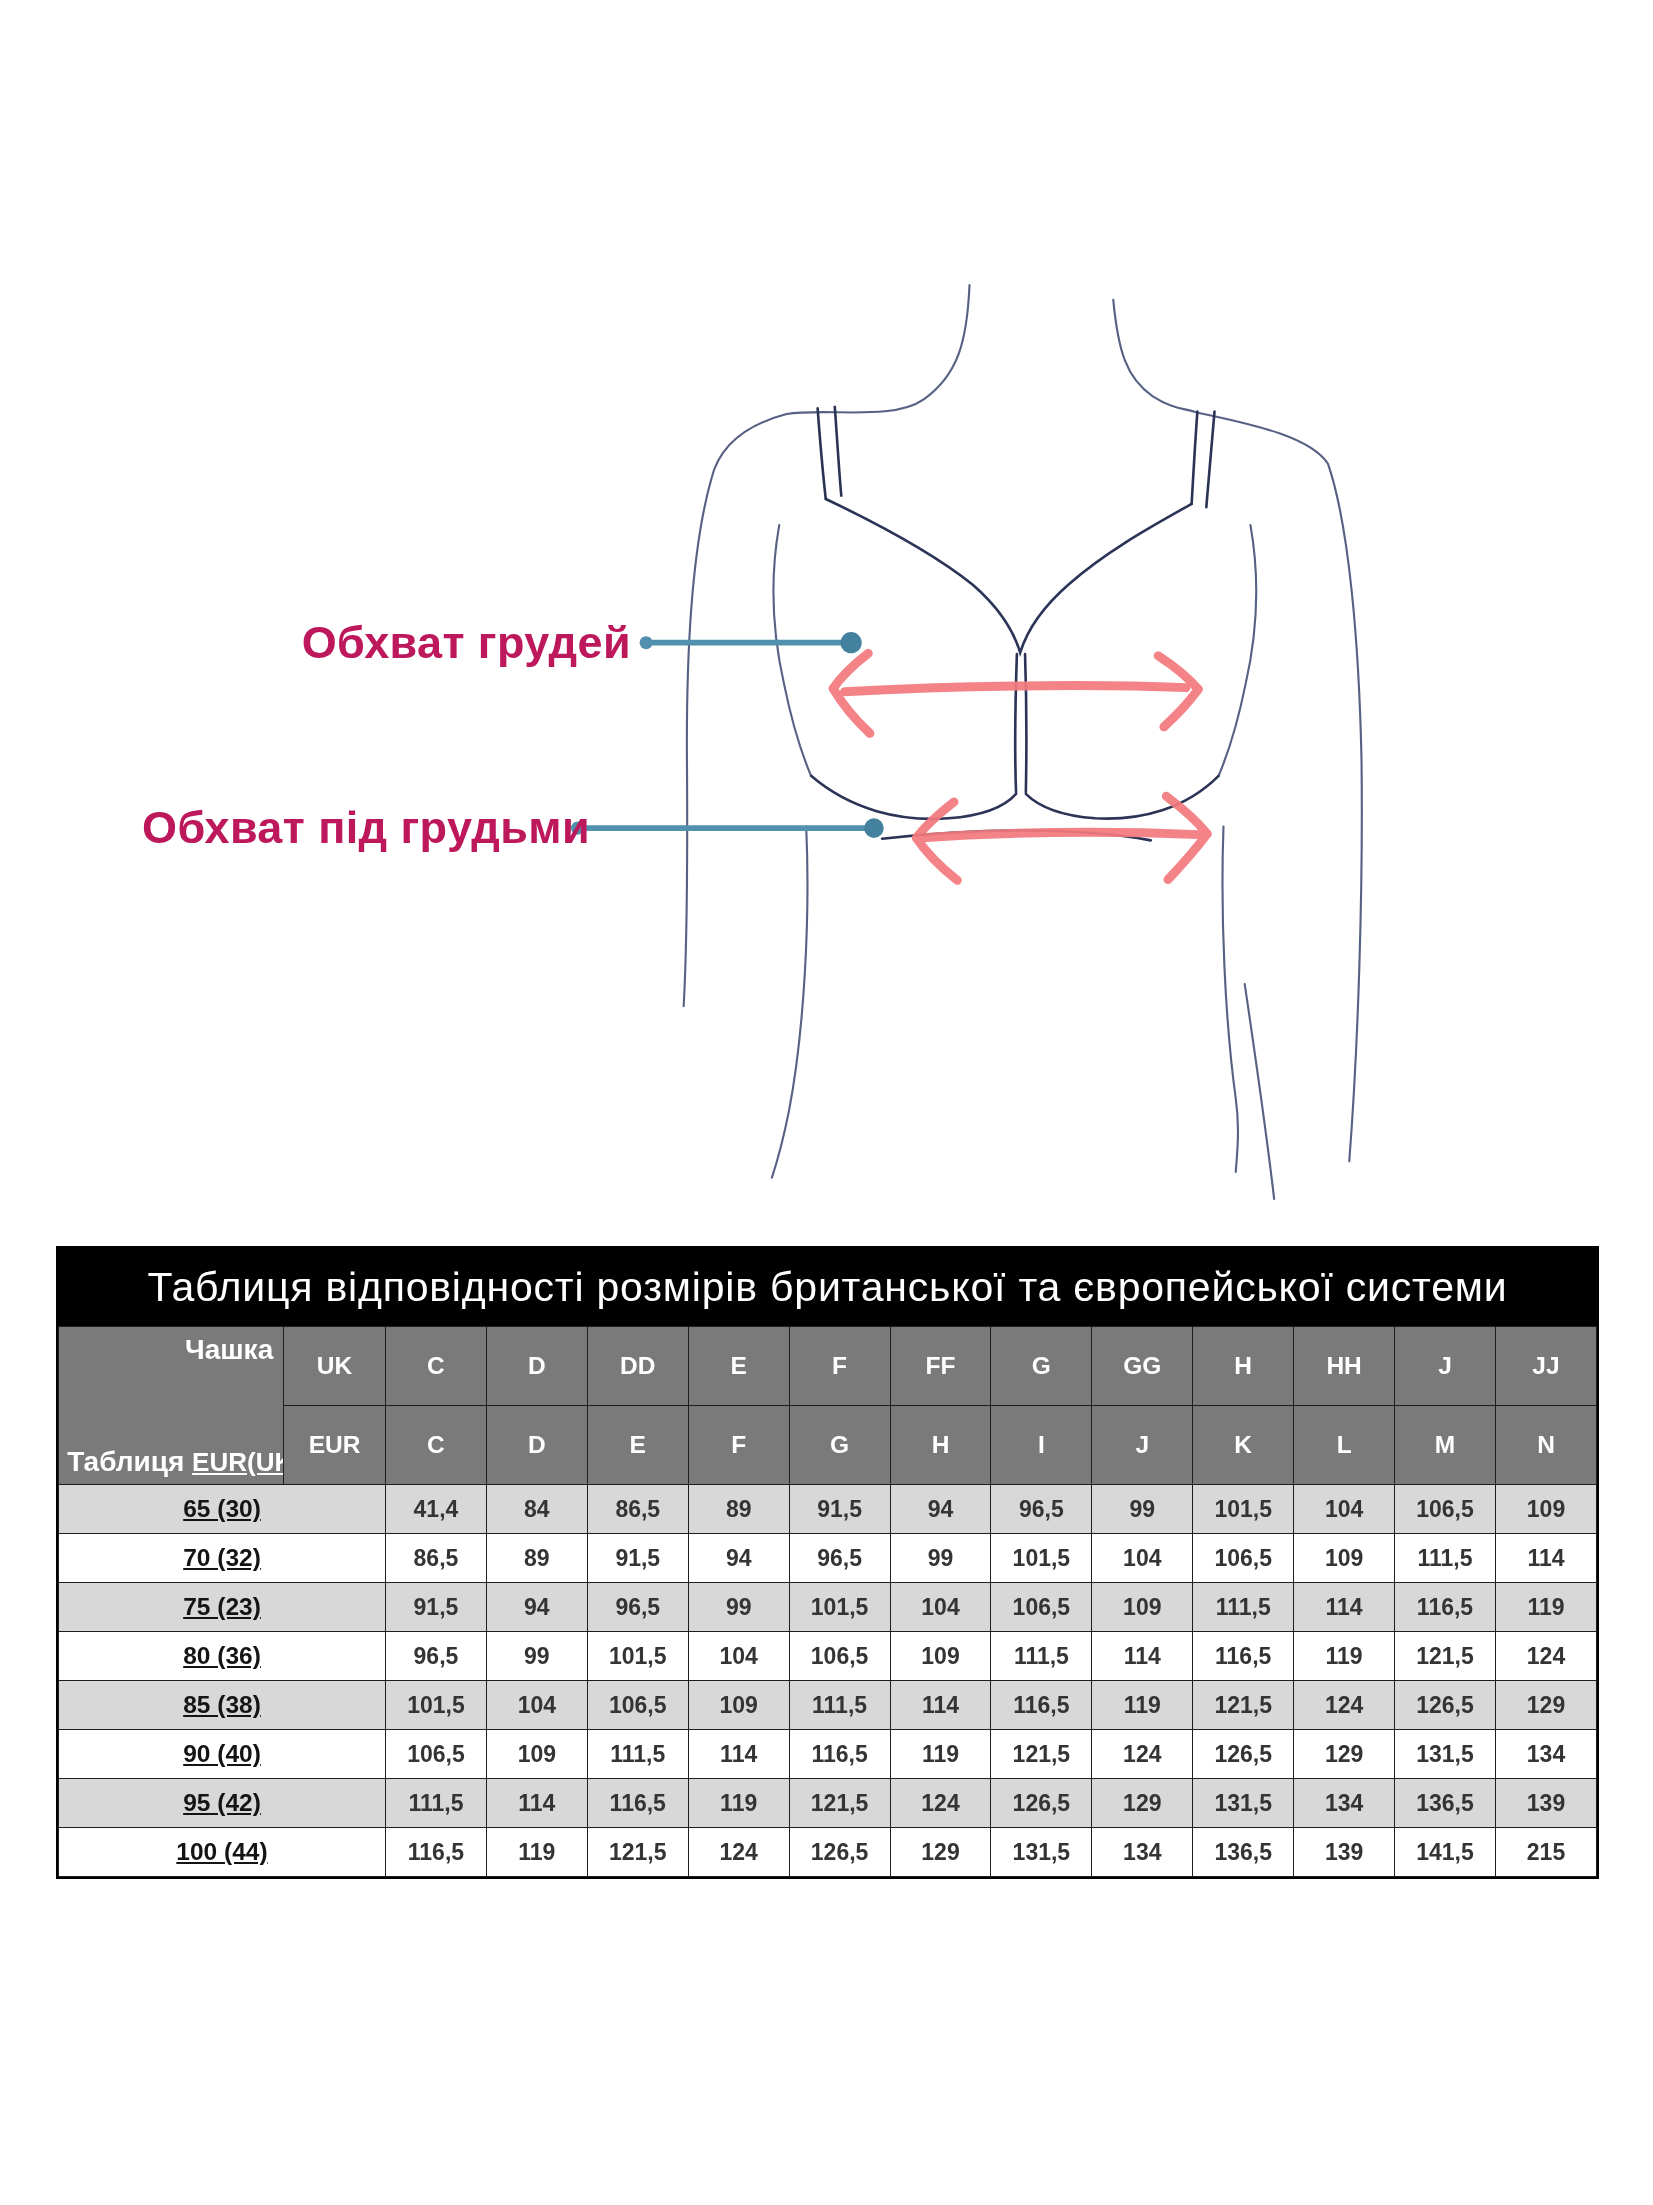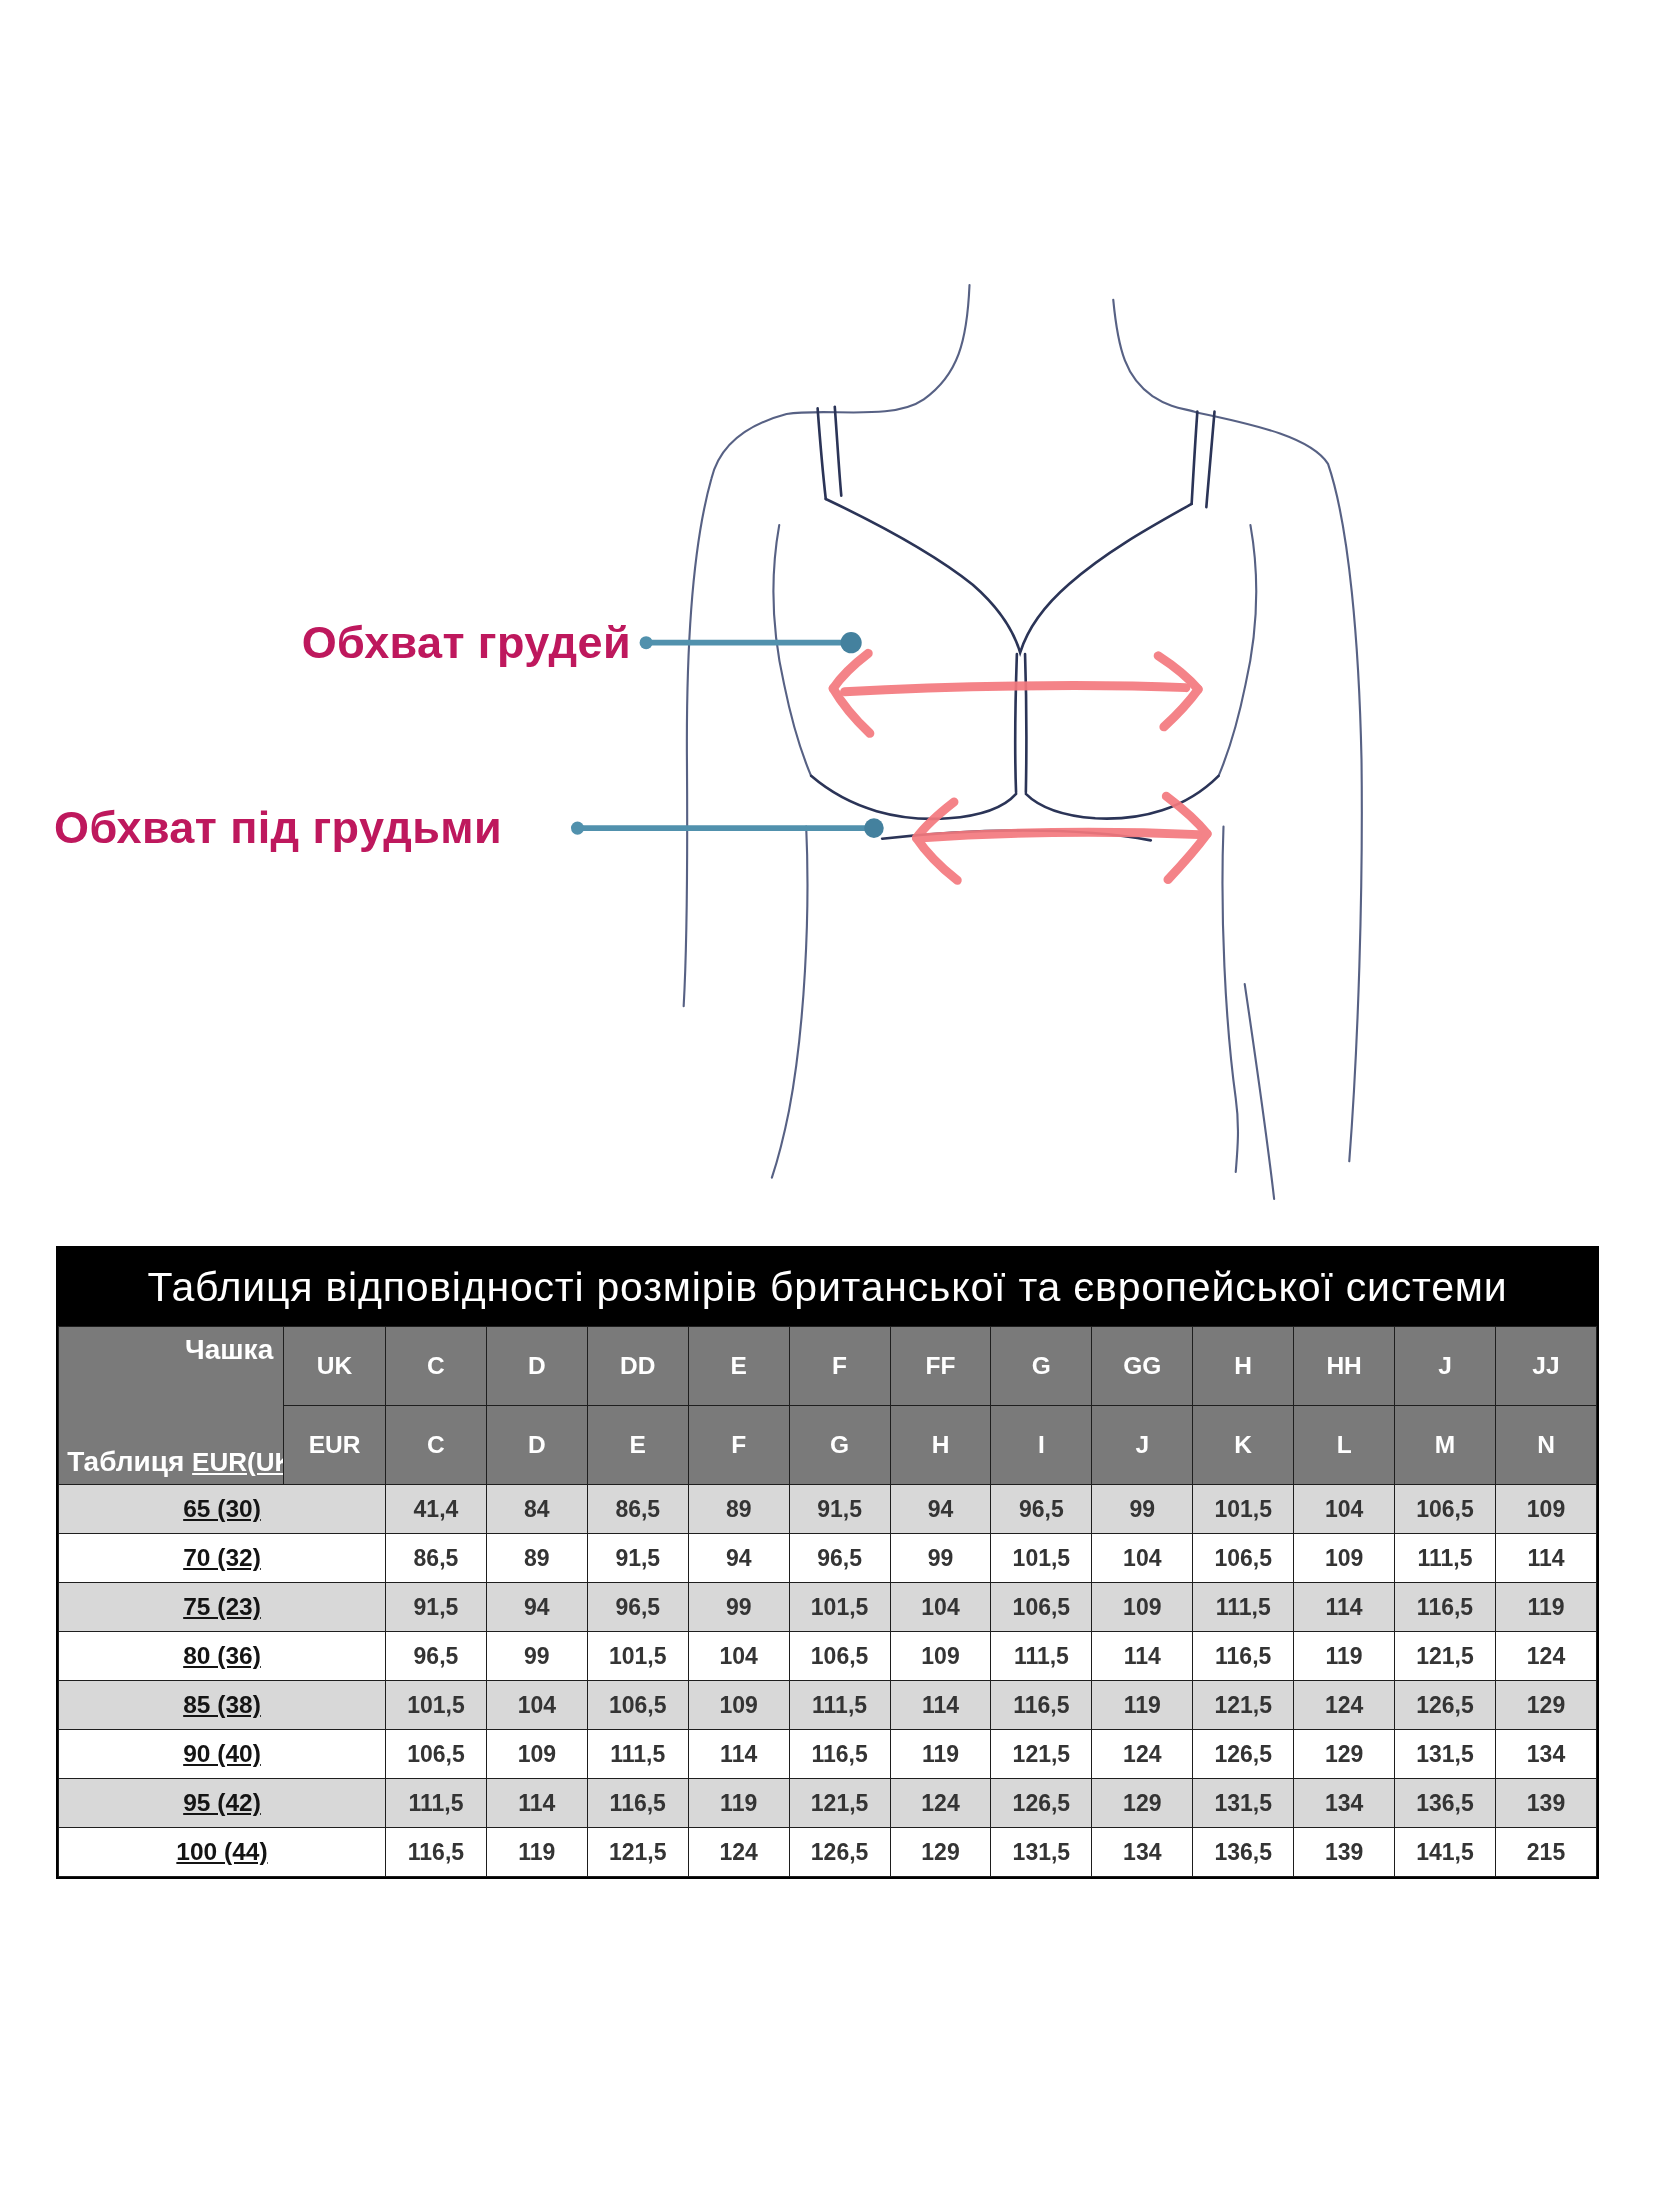--- a/index.html
+++ b/index.html
@@ -6,21 +6,21 @@
   body{
     width:1654px;height:2205px;position:relative;background:#ffffff;
     font-family:"Liberation Sans",sans-serif;overflow:hidden;
   }
   .fig{position:absolute;left:0;top:0;}
   .measure-label{
     position:absolute;font-size:45px;font-weight:600;color:#be185d;
     white-space:nowrap;line-height:56px;letter-spacing:0.4px;
   }
   .label-bust{right:1023px;top:615px;}
-  .label-underbust{right:1152px;top:800px;}
+  .label-underbust{right:1064px;top:800px;}
 
   .size-chart{
     position:absolute;left:56px;top:1246px;width:1543px;
     border:2.5px solid #000;background:#5eead4;box-sizing:border-box;
   }
   .tbl-title{
     background:#000;color:#fff;height:78px;display:flex;align-items:center;
     justify-content:center;font-size:41px;font-weight:400;letter-spacing:0.8px;
   }
   table.grid{width:100%;border-collapse:collapse;table-layout:fixed;}

